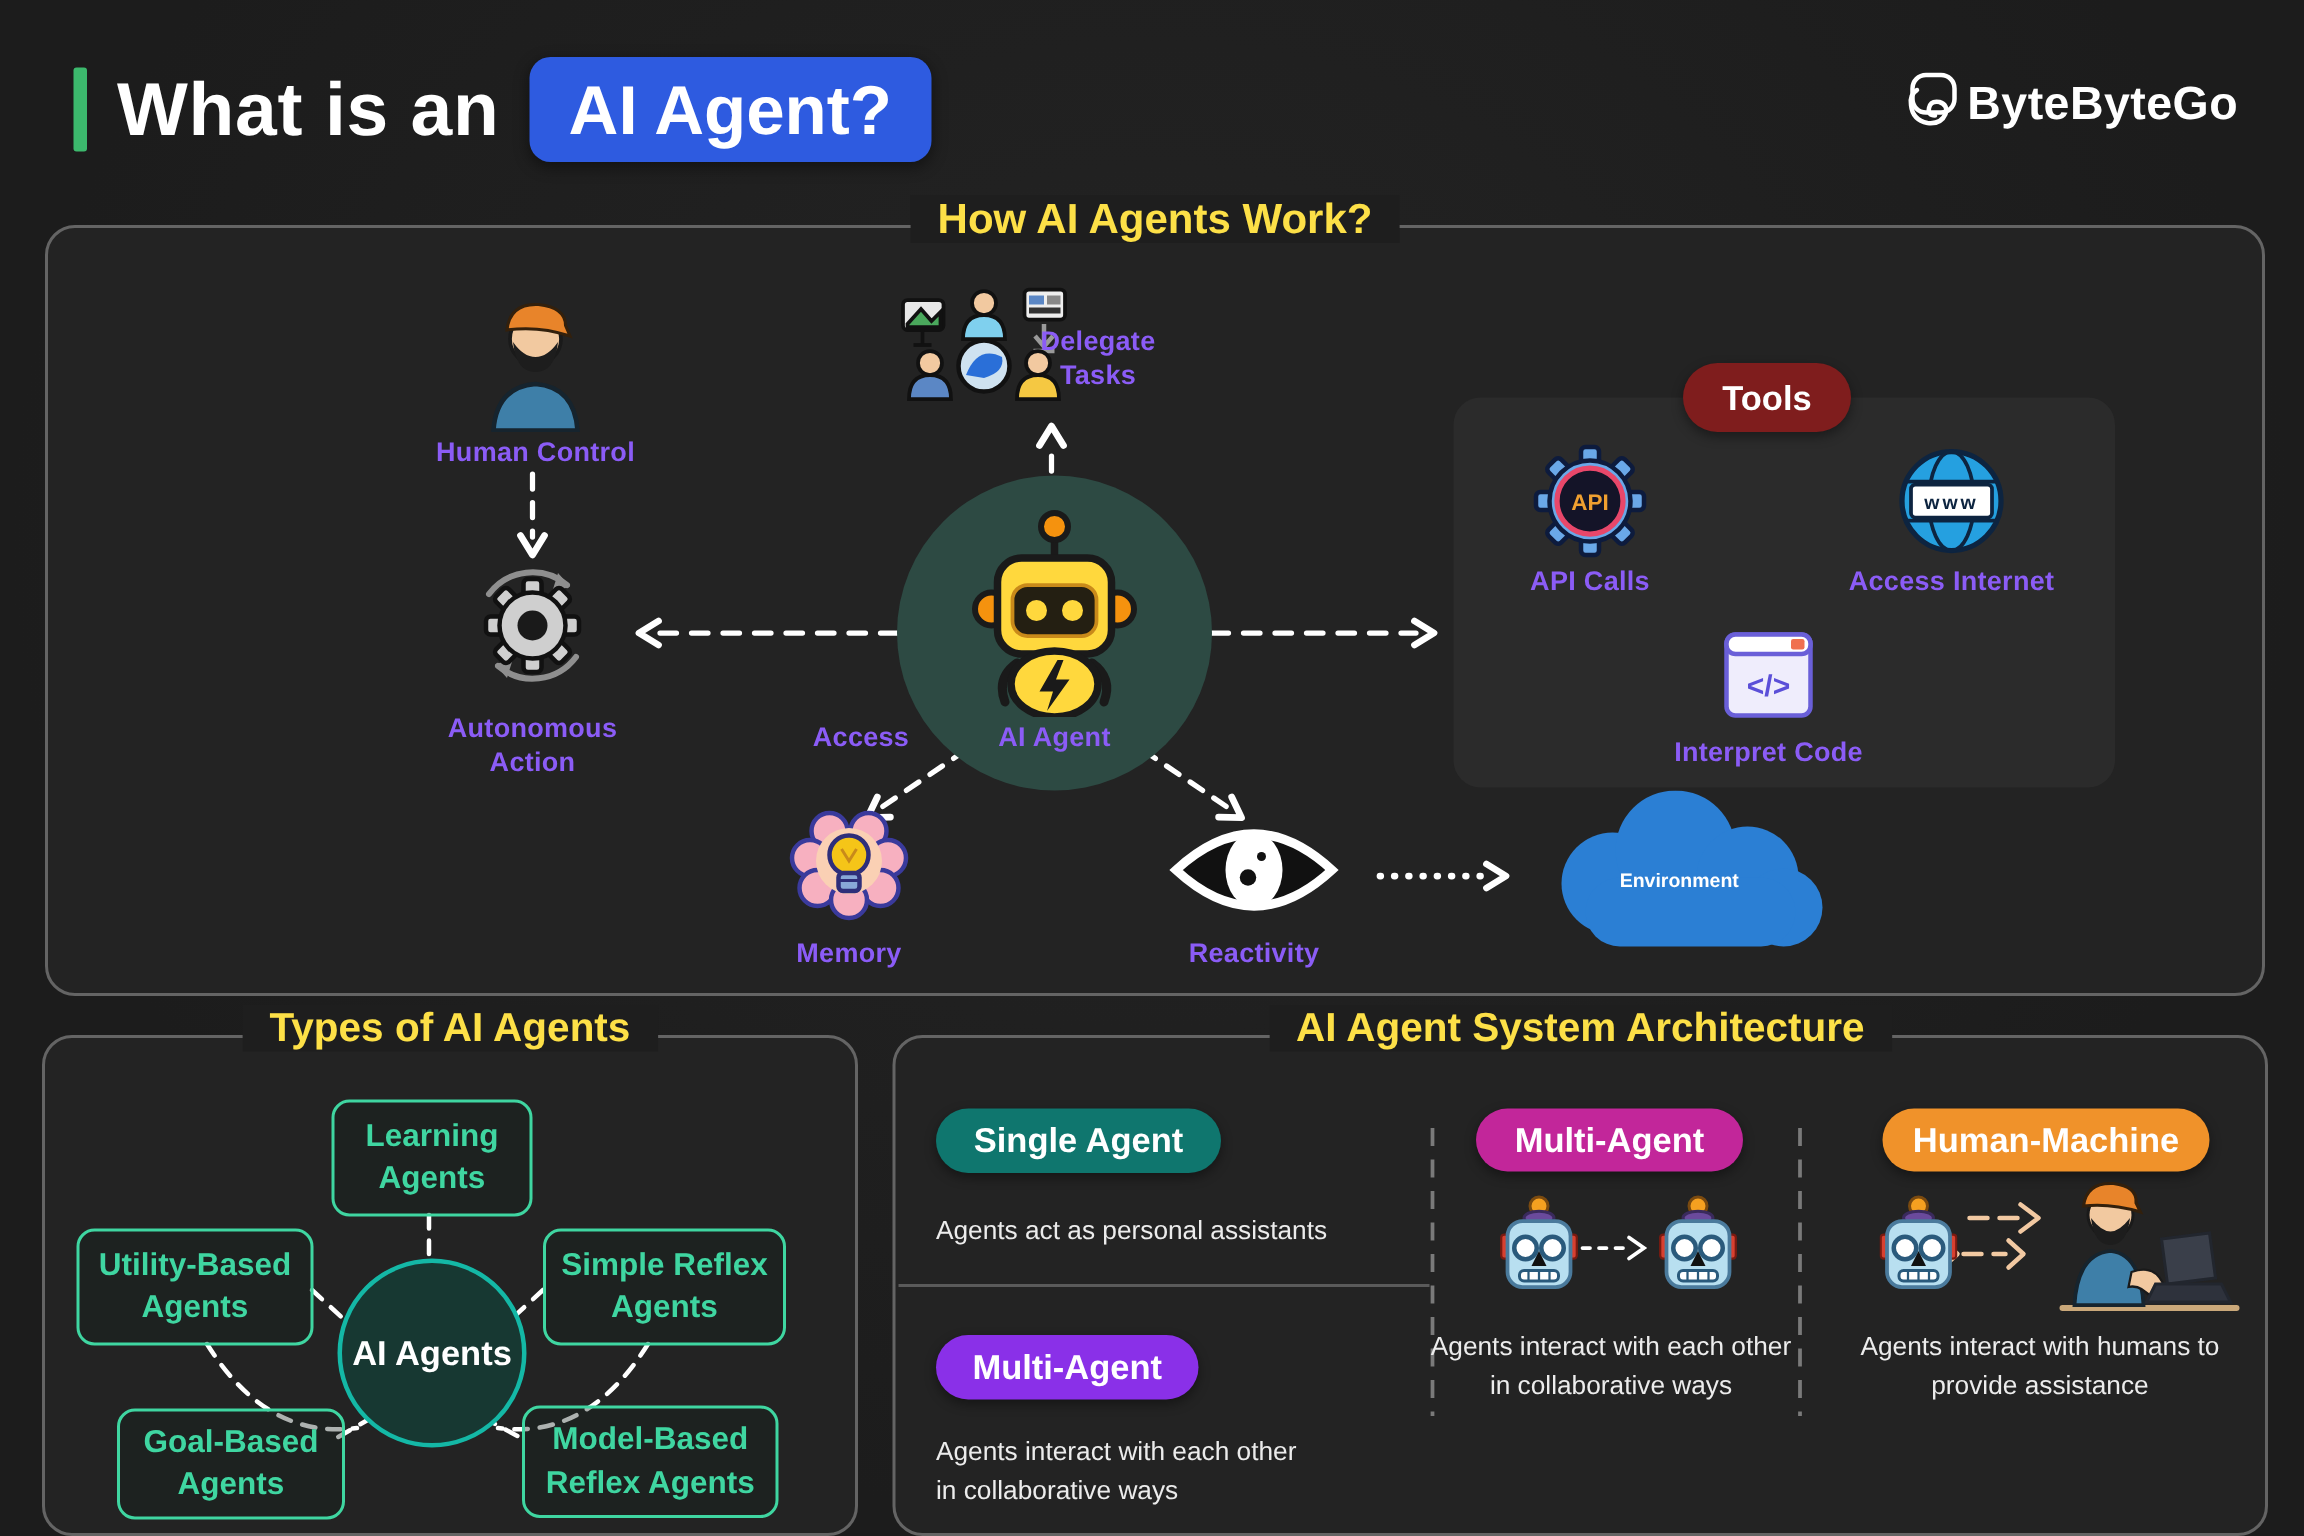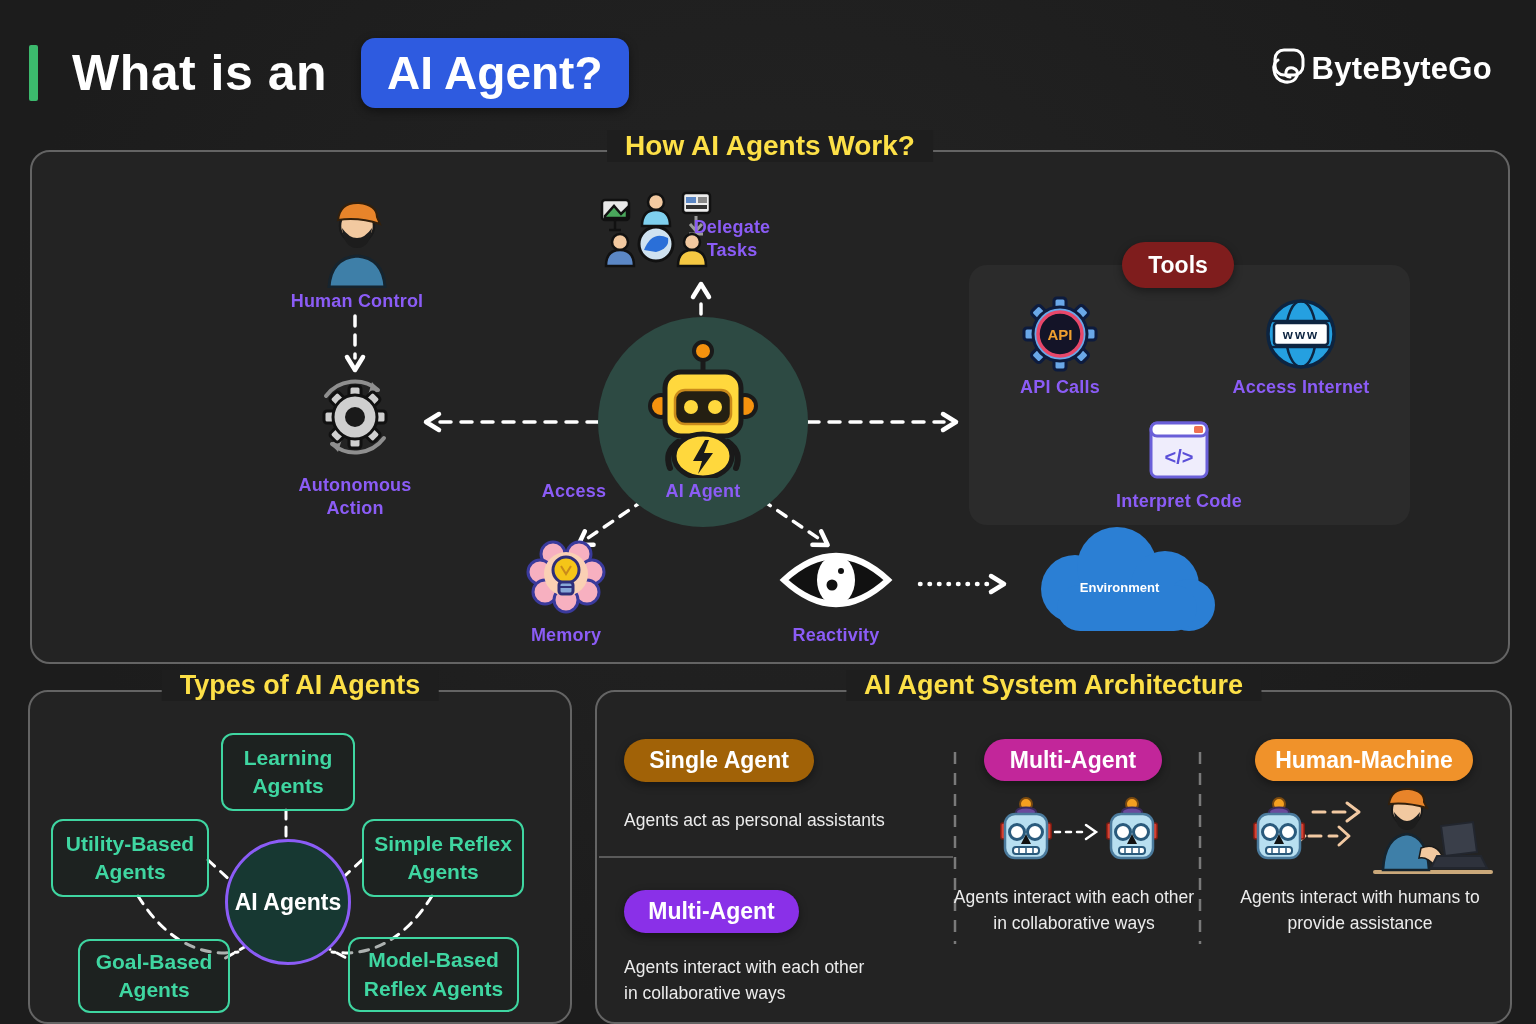--- a/index.html
+++ b/index.html
@@ -7,21 +7,21 @@
     width:1536px;height:1024px;overflow:hidden;
     background:#1e1e1e;
     font-family:"Liberation Sans", sans-serif;
     -webkit-font-smoothing:antialiased;
   }
   .stage{position:relative;width:1536px;height:1024px;background:radial-gradient(ellipse at 50% 35%, #242424 0%, #1c1c1c 70%);}
   .abs{position:absolute;}
   svg text{font-family:"Liberation Sans", sans-serif;}
 
   
-  .hdr{position:absolute;left:29px;top:38px;display:flex;align-items:center;gap:34px;}
+  .hdr{position:absolute;left:49px;top:38px;display:flex;align-items:center;gap:20px;}
   .hdr-bar{width:9px;height:56px;background:#3cb96d;border-radius:2px;}
   .hdr-title{color:#fff;font-size:50px;font-weight:800;letter-spacing:.5px;}
   .hdr-badge{background:#2e5be0;color:#fff;font-size:46px;font-weight:800;padding:8px 26px;border-radius:14px;box-shadow:0 3px 10px rgba(0,0,0,.45);}
   .brand{position:absolute;right:44px;top:46px;display:flex;align-items:center;color:#fff;}
   .brand-name{font-size:31px;font-weight:600;letter-spacing:.3px;}
 
   
   .panel{position:absolute;border:2px solid #646464;border-radius:20px;background:#232323;}
   .legend{position:absolute;top:-22px;left:50%;transform:translateX(-50%);background:#1e1e1e;padding:0 18px;color:#fde047;font-weight:800;white-space:nowrap;}
   .legend-lg{font-size:28px;}
@@ -31,21 +31,21 @@
 
   
   .agent-circle{position:absolute;left:566px;top:165px;width:210px;height:210px;border-radius:50%;background:#2d4a43;}
   .tools-box{position:absolute;left:937px;top:113px;width:441px;height:260px;background:#2b2b2b;border-radius:18px;}
   .tools-pill{position:absolute;left:1090px;top:90px;width:112px;height:46px;border-radius:24px;background:#7f1d1d;display:flex;align-items:center;justify-content:center;color:#fff;font-size:23px;font-weight:800;box-shadow:0 3px 8px rgba(0,0,0,.4);}
   .cloud-wrap{position:absolute;left:985px;top:375px;width:205px;height:108px;}
   .cloud-text{position:absolute;left:50%;top:56%;transform:translate(-50%,-50%);color:#fff;font-size:13px;font-weight:700;}
 
   
   .tbox{position:absolute;border:2.5px solid #3fd6a1;border-radius:12px;color:#3fd6a1;font-weight:800;font-size:21px;display:flex;align-items:center;justify-content:center;text-align:center;line-height:1.35;background:rgba(20,34,30,.35);}
-  .tcircle{position:absolute;left:195px;top:147px;width:120px;height:120px;border-radius:50%;background:#173832;border:3px solid #8b5cf6;display:flex;align-items:center;justify-content:center;color:#fff;font-size:23px;font-weight:800;z-index:2;}
+  .tcircle{position:absolute;left:195px;top:147px;width:120px;height:120px;border-radius:50%;background:#173832;border:3px solid #14b8a6;display:flex;align-items:center;justify-content:center;color:#fff;font-size:23px;font-weight:800;z-index:2;}
 
   
   .pill{position:absolute;border-radius:22px;color:#fff;font-weight:800;font-size:23px;display:flex;align-items:center;justify-content:center;box-shadow:0 3px 8px rgba(0,0,0,.4);}
   .desc{position:absolute;color:#ececec;font-size:17.5px;line-height:1.5;font-weight:400;}
   .desc-c{text-align:center;transform:translateX(-50%);}
 </style>
 </head>
 <body>
 
 <div class="stage">
@@ -277,21 +277,21 @@
       </g>
       <g stroke="#f2c9a2" stroke-width="3" fill="none" stroke-linecap="round" stroke-linejoin="round">
         <path d="M 716 120 H 748" stroke-dasharray="12 8"></path>
         <path d="M 750 111 L 762 120 L 750 129"></path>
         <path d="M 712 144 H 740" stroke-dasharray="12 8"></path>
         <path d="M 698 135 L 708 144 L 698 153"></path>
         <path d="M 742 135 L 752 144 L 742 153"></path>
       </g>
     </svg>
 
-    <div class="pill" style="left:27px;top:47px;width:190px;height:43px;background:#a16207;">Single Agent</div>
+    <div class="pill" style="left:27px;top:47px;width:190px;height:43px;background:#0f766e;">Single Agent</div>
     <div class="desc" style="left:27px;top:115px;width:320px;">Agents act as personal assistants</div>
     <div class="pill" style="left:27px;top:198px;width:175px;height:43px;background:#8a30e8;">Multi-Agent</div>
     <div class="desc" style="left:27px;top:262px;width:255px;">Agents interact with each other in collaborative ways</div>
 
     <div class="pill" style="left:387px;top:47px;width:178px;height:42px;background:#c2269a;">Multi-Agent</div>
 
     <svg class="abs" style="left:403px;top:104px;" width="52" height="66" viewBox="0 0 52 66">
       <circle cx="26" cy="8" r="6" fill="#f5a020" stroke="#7a4a10" stroke-width="2"></circle>
       <ellipse cx="26" cy="16" rx="10" ry="4.5" fill="#6a4a9c" stroke="#3a2a5c" stroke-width="2"></ellipse>
       <rect x="0.8" y="27" width="5.5" height="16" rx="2" fill="#d84030" stroke="#7a1a10" stroke-width="1.5"></rect>

